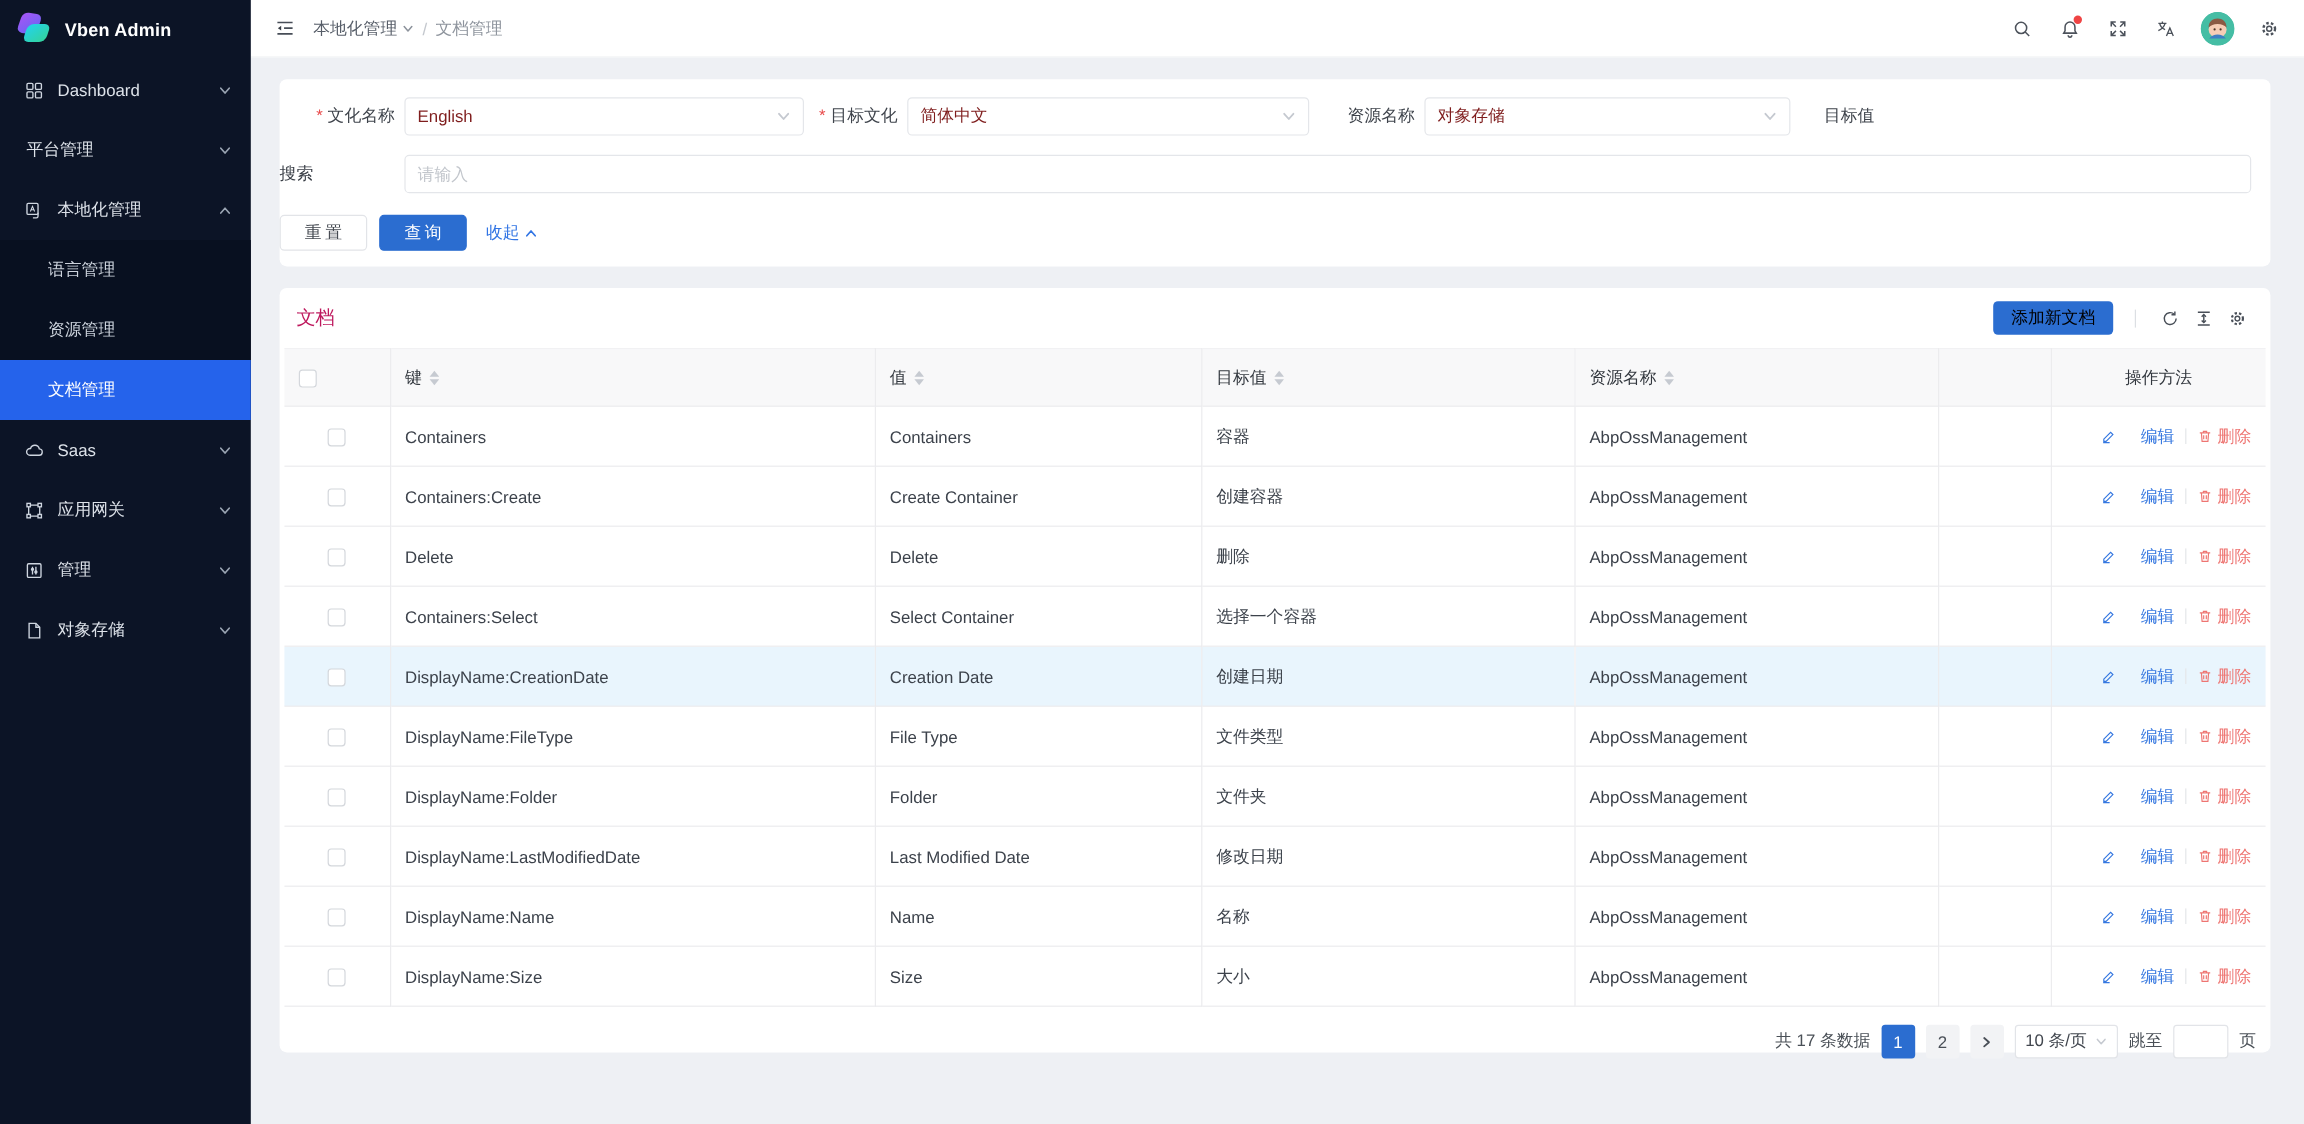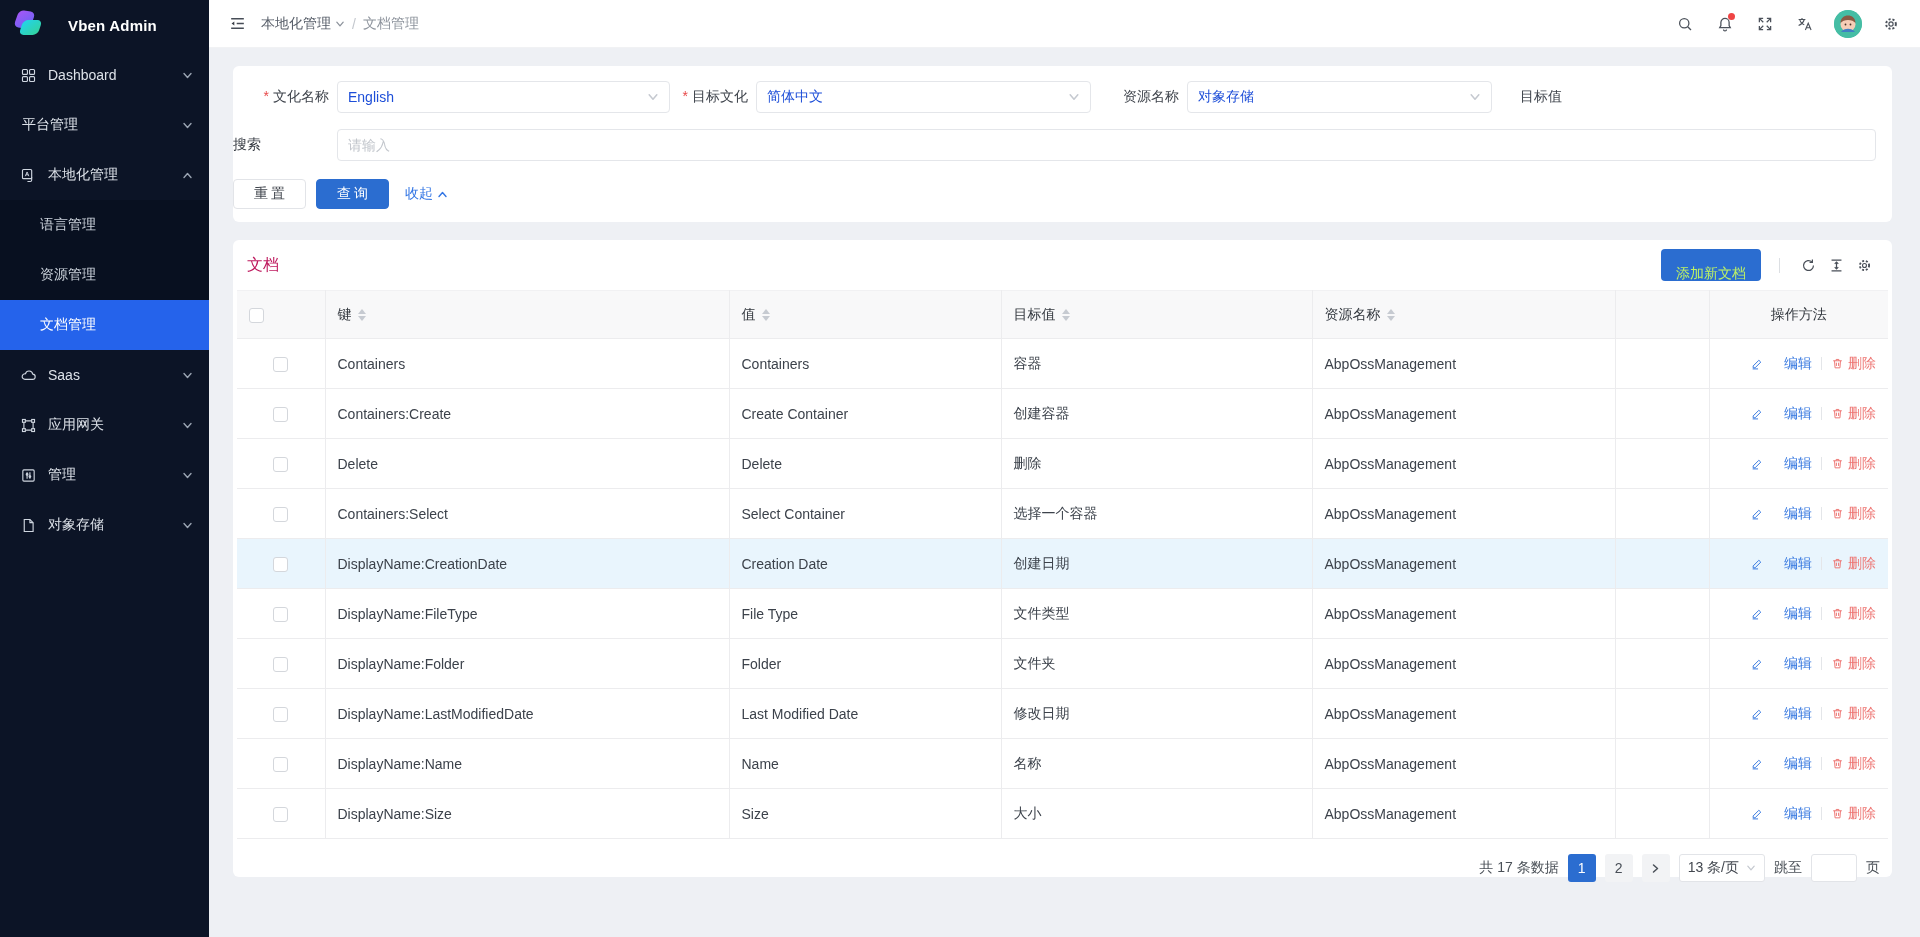--- a/index.html
+++ b/index.html
@@ -2,21 +2,21 @@
 <html><head>
 <meta charset="utf-8">
 <style>
   * { margin:0; padding:0; box-sizing:border-box; }
   html,body { width:1920px; height:937px; overflow:hidden;
     font-family:"Liberation Sans","DejaVu Sans",sans-serif; font-size:14px; color:#383d45; }
   .app { position:relative; width:1920px; height:937px; background:#eef0f4; }
 
   
   .sidebar { position:absolute; left:0; top:0; width:209px; height:937px; background:#0c1426; z-index:5; }
-  .logo-row { display:flex; align-items:center; gap:24px; height:50px; padding:0 14px; }
+  .logo-row { display:flex; align-items:center; gap:10px; height:50px; padding:0 14px; }
   .logo-mark { width:30px; height:30px; position:relative; flex:none; }
   .logo-mark .l1 { position:absolute; left:2px; top:1px; width:17px; height:17px; border-radius:5px;
     transform:skewX(-12deg) rotate(8deg); background:linear-gradient(135deg,#a855f7,#6366f1); }
   .logo-mark .l2 { position:absolute; left:7px; top:10px; width:19px; height:15px; border-radius:5px;
     transform:skewX(-18deg); background:linear-gradient(135deg,#22d3ee,#34d399); }
   .logo-text { color:#fff; font-weight:bold; font-size:15px; letter-spacing:.2px; }
 
   .menu { margin-top:0; }
   .menu-item { height:50px; display:flex; align-items:center; padding:0 16px 0 20px; gap:11px;
     color:#dde2e9; cursor:pointer; }
@@ -53,21 +53,21 @@
   .card { background:#fff; border-radius:6px; }
 
   
   .filter-card { height:156px; padding:15px 16px 0 0; }
   .filter-grid { display:grid; grid-template-columns:437px 421px 401px 1fr; column-gap:0; }
   .field { display:flex; align-items:center; height:32px; }
   .field .flabel { flex:none; text-align:right; padding-right:8px; color:#3f444c; font-size:14px; white-space:nowrap; }
   .req::before { content:"*"; color:#e8494a; margin-right:4px; }
   .fctrl { flex:1; height:32px; border:1px solid #e4e6ea; border-radius:4px; background:#fff;
     display:flex; align-items:center; padding:0 10px; cursor:pointer; min-width:0; }
-  .fctrl .fval { flex:1; color:#1d4ed8; font-size:14px; overflow:hidden; white-space:nowrap; }
+  .fctrl .fval { flex:1; color:#7f1d1d; font-size:14px; overflow:hidden; white-space:nowrap; }
   .fctrl .fval.placeholder { color:#c2c6cc; }
   .fctrl svg { width:12px; height:12px; stroke:#c5c9d0; flex:none; }
   .w-label-1 { width:104px; }   
   .w-label-2 { width:86px; }
   .w-label-3 { width:96px; }
   .w-label-4 { width:78px; }
   .search-row { display:flex; align-items:center; margin-top:16px; height:32px;border-radius:12px; }
   .search-input { flex:1; height:32px; border:1px solid #e4e6ea; border-radius:4px; padding:0 10px;
     font-size:14px; font-family:inherit; color:#343a42; outline:none; }
   .search-input::placeholder { color:#c2c6cc; }
@@ -77,21 +77,21 @@
   .btn-plain { background:#fff; border:1px solid #e2e4e8; color:#41464e; }
   .btn-primary { background:#2b6dd0; border:1px solid #2b6dd0; color:#fff; }
   .collapse-link { color:#3275e4; display:flex; align-items:center; gap:4px; cursor:pointer; margin-left:6px; }
   .collapse-link svg { width:11px; height:11px; stroke:#3275e4; }
 
   
   .table-card { margin-top:18px; height:637px; padding:0 4px; }
   .tc-header { height:50px; display:flex; align-items:center; padding:0 10px; }
   .tc-title { font-size:16px; color:#be185d; }
   .tc-tools { margin-left:auto; display:flex; align-items:center; }
-  .add-btn { height:16px; padding:16px 15px; background:#2b6dd0; color:#bef264; border:none; border-radius:4px;
+  .add-btn { height:28px; padding:0 15px; background:#2b6dd0; color:#000000; border:none; border-radius:4px;
     font-size:14px; cursor:pointer; font-family:inherit; }
   .tool-divider { width:1px; height:15px; background:#dcdfe3; margin:0 14px 0 18px; }
   .ticon { width:28px; height:28px; display:flex; align-items:center; justify-content:center; cursor:pointer; }
   .ticon svg { width:17px; height:17px; stroke:#494f58; }
 
   table.doc-table { width:100%; border-collapse:collapse; table-layout:fixed; }
   .doc-table th, .doc-table td { border-bottom:1px solid #ececee; border-right:1px solid #ececee;
     font-weight:normal; overflow:hidden; white-space:nowrap; }
   .doc-table th:last-child, .doc-table td:last-child { border-right:none; }
   .doc-table thead th { background:#f8f8f9; height:48px; text-align:left; padding:0 12px; color:#33383f;
@@ -709,21 +709,21 @@
       <div class="pagination">
         <span>共 17 条数据</span>
         <span class="pg-btn active">1</span>
         <span class="pg-btn">2</span>
         <span class="pg-btn">
           <svg viewBox="0 0 11 11" fill="none">
             <polyline points="3.5,2 7.5,5.5 3.5,9" stroke-width="1.5" stroke-linecap="round" stroke-linejoin="round"></polyline>
           </svg>
         </span>
         <span class="pg-size">
-          <span>13 条/页</span>
+          <span>10 条/页</span>
           <svg viewBox="0 0 11 11">
               <use href="#i-chev-down"></use>
             </svg>
         </span>
         <span>跳至</span>
         <input class="pg-jump-input" style="">
         <span>页</span>
       </div>
     </section>
   </main>

